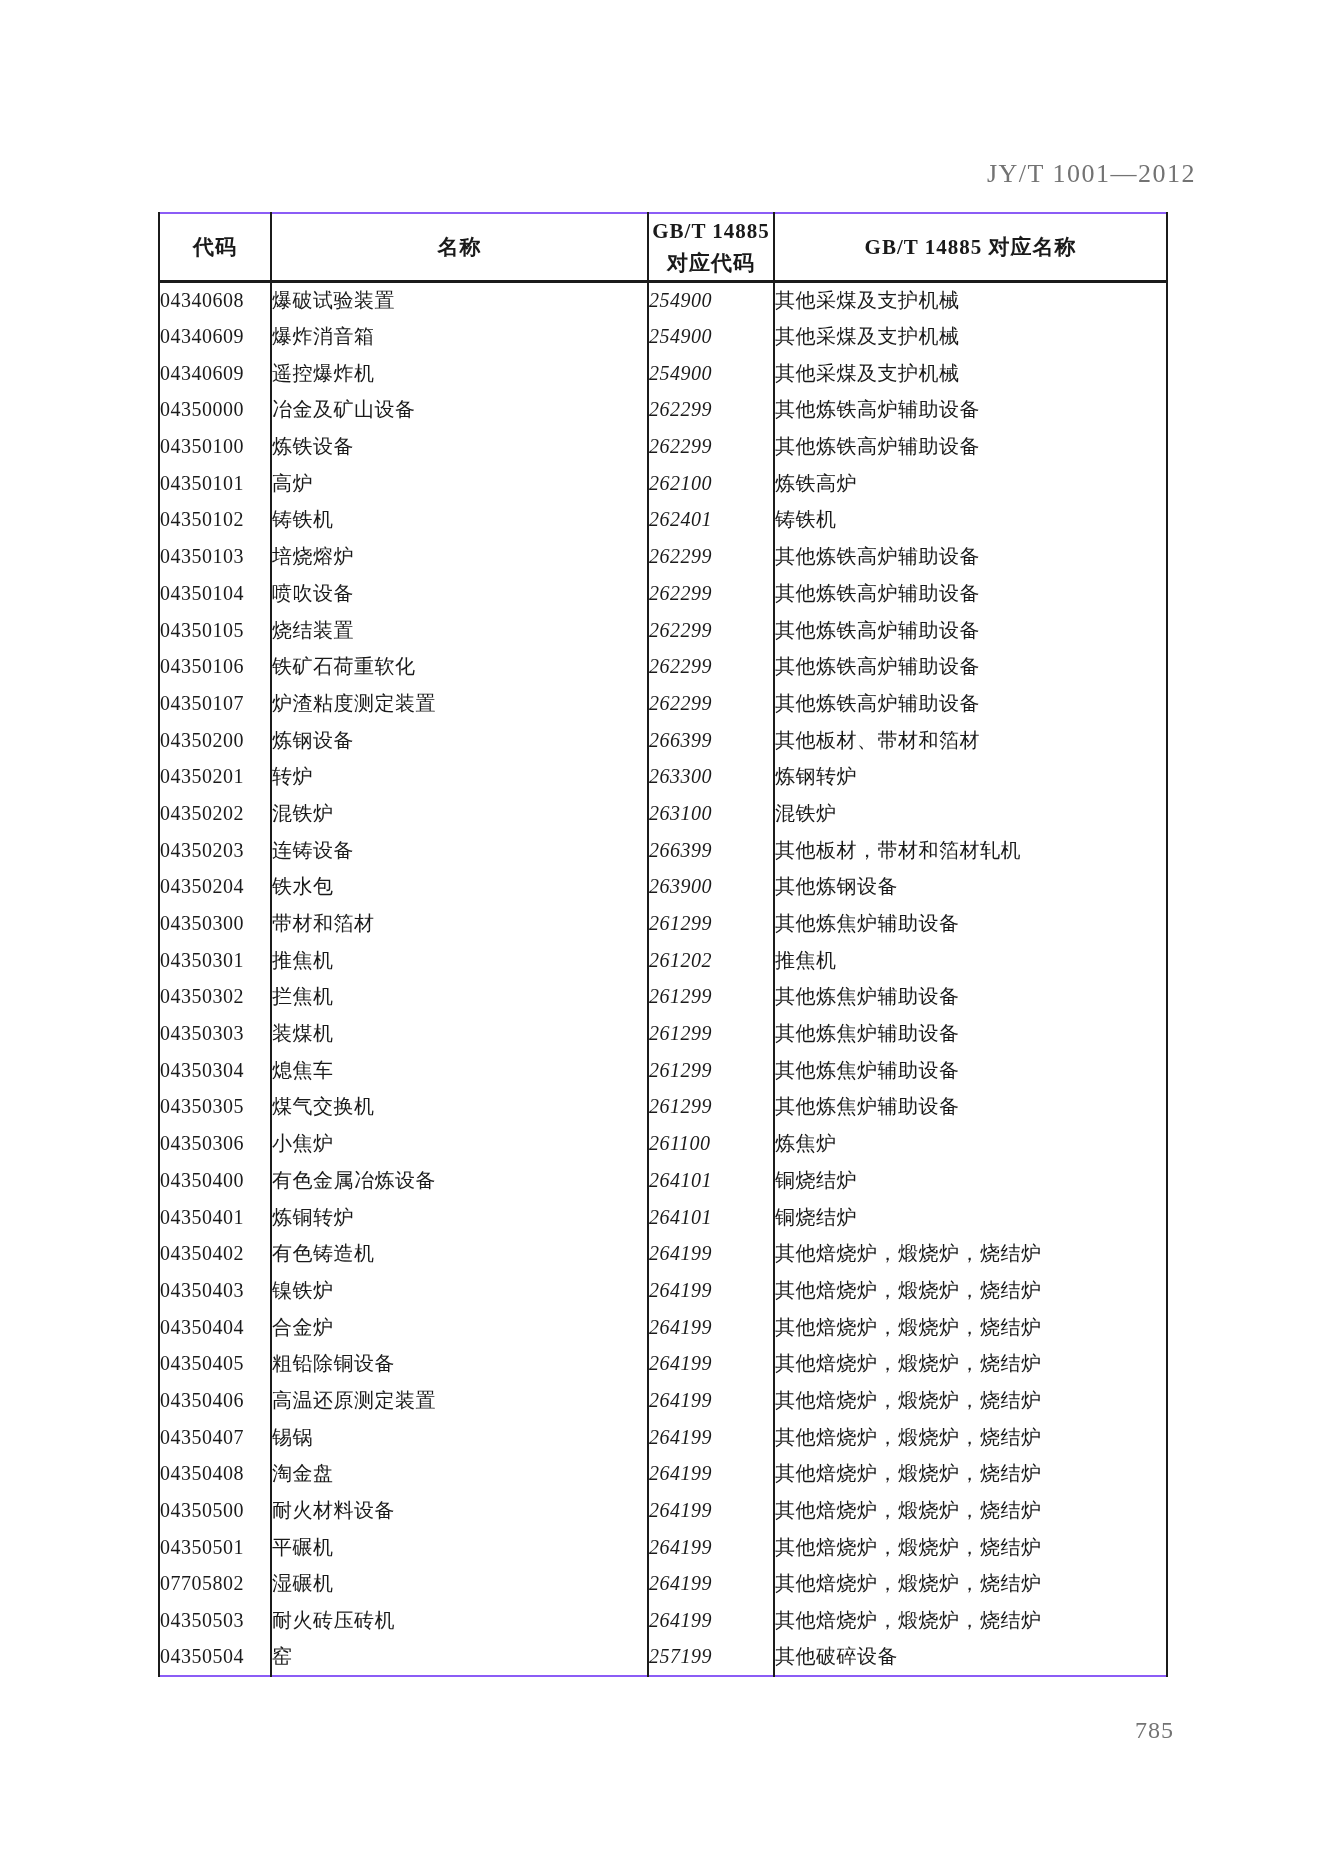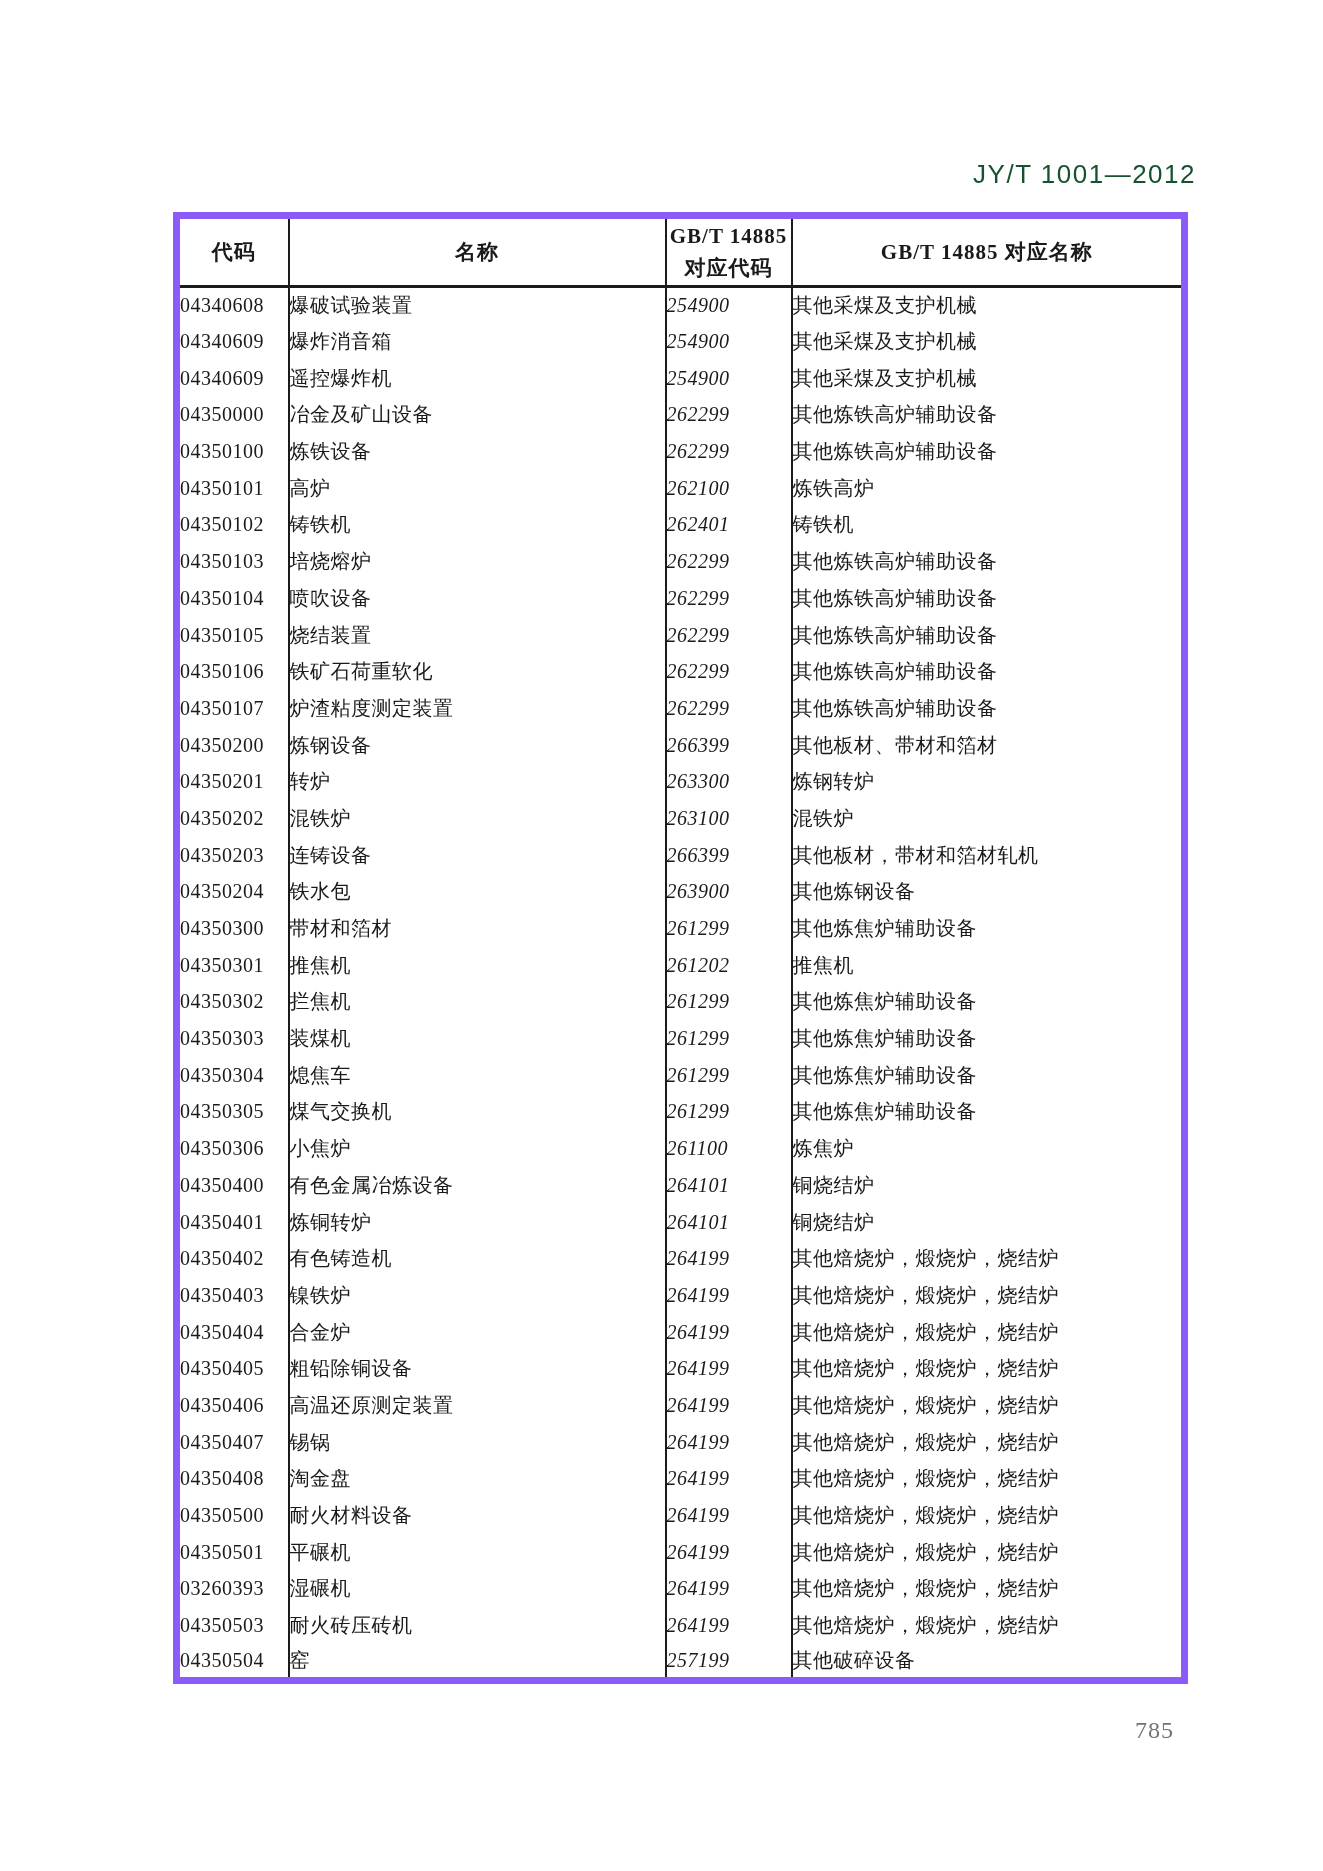--- a/index.html
+++ b/index.html
@@ -12,34 +12,34 @@
     width: 1323px;
     height: 1871px;
     font-family: "Liberation Serif", "DejaVu Serif", serif;
     color: #1a1a1a;
     overflow: hidden;
   }
   .doc-ref {
     position: absolute;
     top: 159px;
     right: 127px;
-    font-family: Liberation Sans, sans-serif;
+    font-family: Liberation Serif, serif;
     font-size: 26px;
     letter-spacing: 1.5px;
-    color: #14532d;
+    color: #737373;
     white-space: nowrap;
   }
   table.std-table {
     position: absolute;
-    left: 173px;
+    left: 158px;
     top: 212px;
     width: 1008px;
     border-collapse: collapse;
     table-layout: fixed;
-    border: 7px solid #8b5cf6;
+    border: 2px solid #8b5cf6;
   }
   table.std-table th,
   table.std-table td {
     border-left: 2px solid #1b1b1b;
     border-right: 2px solid #1b1b1b;
     overflow: hidden;
     white-space: nowrap;
   }
   table.std-table thead th {
     border-bottom: 3px solid #1b1b1b;
@@ -304,21 +304,21 @@
         <td class="col2">264199</td>
         <td class="col3">其他焙烧炉，煅烧炉，烧结炉</td>
       </tr>
       <tr>
         <td class="col0">04350501</td>
         <td class="col1">平碾机</td>
         <td class="col2">264199</td>
         <td class="col3">其他焙烧炉，煅烧炉，烧结炉</td>
       </tr>
       <tr>
-        <td class="col0">03260393</td>
+        <td class="col0">07705802</td>
         <td class="col1">湿碾机</td>
         <td class="col2">264199</td>
         <td class="col3">其他焙烧炉，煅烧炉，烧结炉</td>
       </tr>
       <tr>
         <td class="col0">04350503</td>
         <td class="col1">耐火砖压砖机</td>
         <td class="col2">264199</td>
         <td class="col3">其他焙烧炉，煅烧炉，烧结炉</td>
       </tr>

